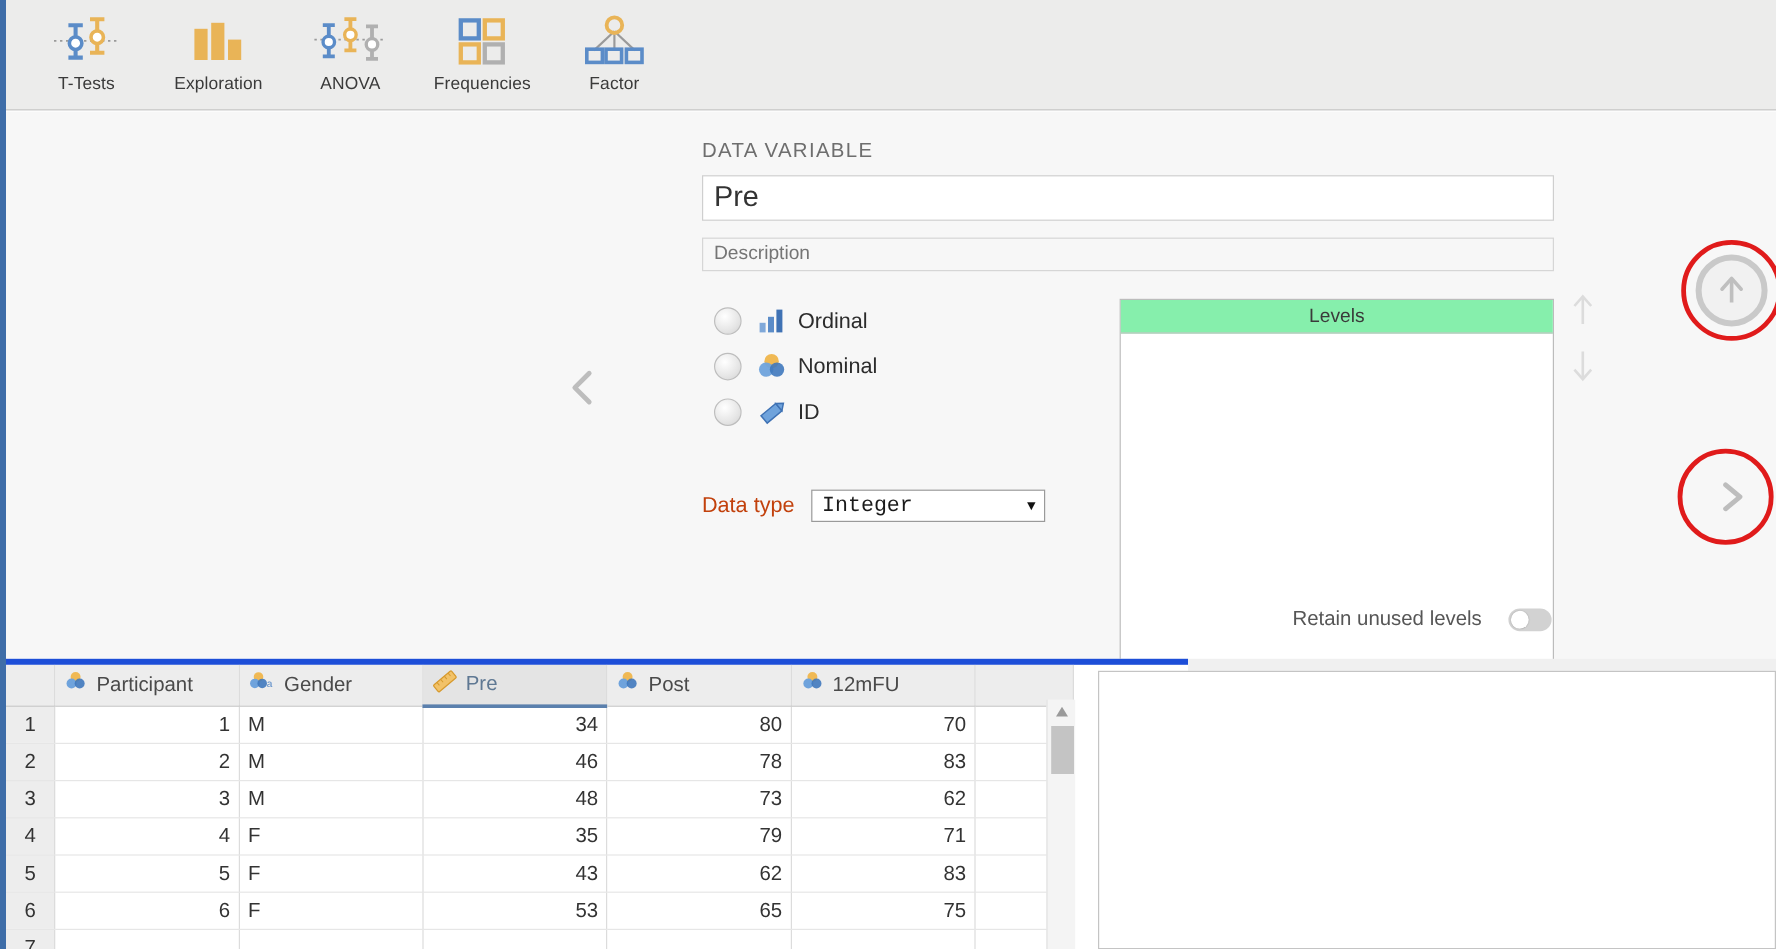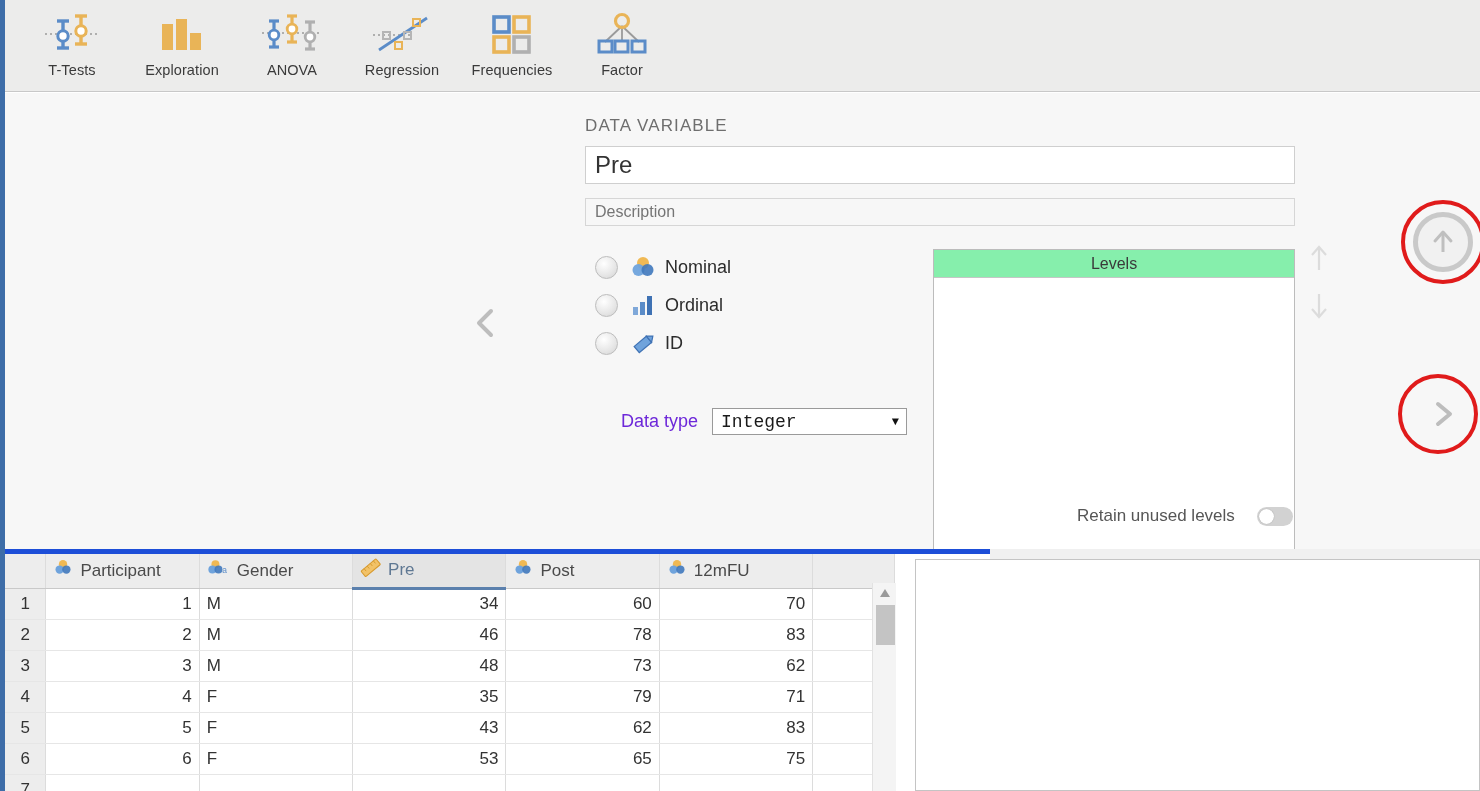--- a/index.html
+++ b/index.html
@@ -96,21 +96,21 @@
     width: 11px; height: 11px; border-radius: 50%;
     background: #666666;
   }
   .m-ico { width: 26px; height: 26px; display:flex; align-items:center; justify-content:center; }
   .m-lbl { font-size: 18px; color: #2c2c2c; }
 
   .dtype-row {
     position: absolute; left: 580px; top: 315px;
     display: flex; align-items: center; gap: 14px;
   }
-  .dtype-label { font-size: 18px; color: #6d28d9; margin-left: 36px; }
+  .dtype-label { font-size: 18px; color: #c2410c; }
   .dtype-select {
     width: 195px; height: 27px;
     border: 1px solid #9a9a9a; background: #fff;
     display: flex; align-items: center; justify-content: space-between;
     padding: 0 7px 0 8px;
     font-size: 18px; color: #1a1a1a; font-family: Liberation Mono, monospace;
   }
   .caret { font-size: 12px; color: #111; line-height: 1; }
 
   
@@ -293,33 +293,20 @@
               <line x1="50" y1="10" x2="50" y2="37"></line>
                 <line x1="45" y1="10" x2="55" y2="10"></line>
                 <line x1="45" y1="37" x2="55" y2="37"></line>
             </g>
             <circle cx="50" cy="25" r="4.8" fill="#fff" stroke="#b0b0b0" stroke-width="2.8"></circle>
           </svg>
         </div>
         <div class="lbl">ANOVA</div>
       </div>
 
-      <div class="ribbon-btn">
-        <div class="ico">
-          <svg width="62" height="44" viewBox="0 0 62 44">
-            <line x1="2" y1="23" x2="42" y2="23" stroke="#9a9a9a" stroke-width="1.3" stroke-dasharray="2,3"></line>
-            <line x1="8" y1="38" x2="56" y2="6" stroke="#5b8cc8" stroke-width="2.8"></line>
-            <rect x="12" y="20" width="7" height="7" fill="none" stroke="#b5b5b5" stroke-width="2"></rect>
-            <rect x="24" y="30" width="7" height="7" fill="none" stroke="#e9b457" stroke-width="2"></rect>
-            <rect x="33" y="20" width="7" height="7" fill="none" stroke="#b5b5b5" stroke-width="2"></rect>
-            <rect x="42" y="7" width="7" height="7" fill="none" stroke="#e9b457" stroke-width="2"></rect>
-          </svg>
-        </div>
-        <div class="lbl">Regression</div>
-      </div>
 
       <div class="ribbon-btn">
         <div class="ico">
           <svg width="44" height="44" viewBox="0 0 44 44">
             <rect x="4" y="5" width="15" height="15" fill="none" stroke="#5b8cc8" stroke-width="3.6"></rect>
             <rect x="24" y="5" width="15" height="15" fill="none" stroke="#e9b457" stroke-width="3.6"></rect>
             <rect x="4" y="25" width="15" height="15" fill="none" stroke="#e9b457" stroke-width="3.6"></rect>
             <rect x="24" y="25" width="15" height="15" fill="none" stroke="#b0b0b0" stroke-width="3.6"></rect>
           </svg>
         </div>
@@ -354,40 +341,40 @@
 
     <div class="measure-list">
 
 
       <div class="measure-row">
         <div class="radio-wrap">
           <div class="radio"></div>
         </div>
         <div class="m-ico">
           <svg width="26" height="26" viewBox="0 0 26 26">
+            <rect x="3" y="15" width="5" height="8" fill="#7fa8d9"></rect>
+            <rect x="10" y="10" width="5" height="13" fill="#5b8cc8"></rect>
+            <rect x="17" y="4" width="5" height="19" fill="#3f72b4"></rect>
+          </svg>
+        </div>
+        <div class="m-lbl">Ordinal</div>
+      </div>
+
+      <div class="measure-row">
+        <div class="radio-wrap">
+          <div class="radio"></div>
+        </div>
+        <div class="m-ico">
+          <svg width="26" height="26" viewBox="0 0 26 26">
             <circle cx="13" cy="9" r="6" fill="#f0b954"></circle>
             <circle cx="8.5" cy="16" r="6" fill="#6fa3dc" fill-opacity=".95"></circle>
             <circle cx="17.5" cy="16" r="6" fill="#3f78bd" fill-opacity=".9"></circle>
           </svg>
         </div>
         <div class="m-lbl">Nominal</div>
-      </div>
-
-      <div class="measure-row">
-        <div class="radio-wrap">
-          <div class="radio"></div>
-        </div>
-        <div class="m-ico">
-          <svg width="26" height="26" viewBox="0 0 26 26">
-            <rect x="3" y="15" width="5" height="8" fill="#7fa8d9"></rect>
-            <rect x="10" y="10" width="5" height="13" fill="#5b8cc8"></rect>
-            <rect x="17" y="4" width="5" height="19" fill="#3f72b4"></rect>
-          </svg>
-        </div>
-        <div class="m-lbl">Ordinal</div>
       </div>
 
       <div class="measure-row">
         <div class="radio-wrap">
           <div class="radio"></div>
         </div>
         <div class="m-ico">
           <svg width="26" height="26" viewBox="0 0 26 26">
             <g transform="rotate(-40 13 13)">
               <rect x="4" y="10" width="16" height="8" fill="#6fa3dc" stroke="#3f72b4" stroke-width="1.2"></rect>
@@ -536,21 +523,21 @@
 
           <th class="col-blank"></th>
         </tr>
       </thead>
       <tbody>
         <tr>
           <td class="rowhdr">1</td>
           <td class="num">1</td>
           <td class="txt">M</td>
           <td class="num">34</td>
-          <td class="num">60</td>
+          <td class="num">80</td>
           <td class="num">70</td>
           <td></td>
         </tr>
         <tr>
           <td class="rowhdr">2</td>
           <td class="num">2</td>
           <td class="txt">M</td>
           <td class="num">46</td>
           <td class="num">78</td>
           <td class="num">83</td>

